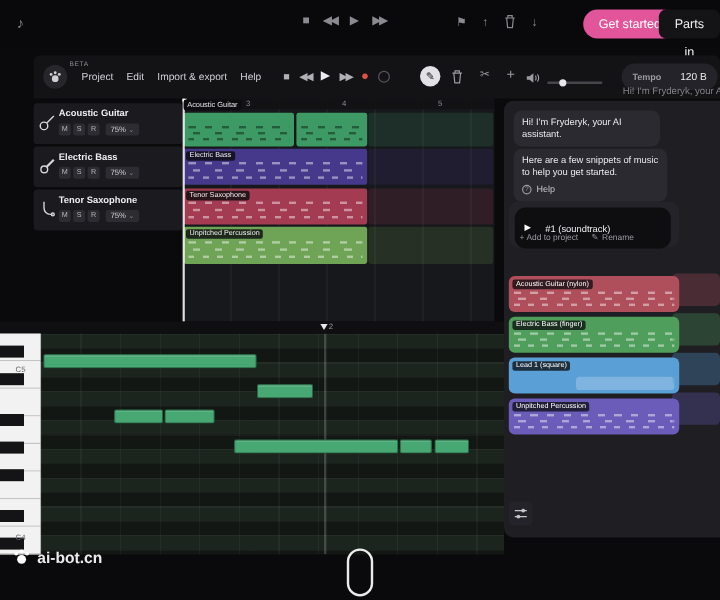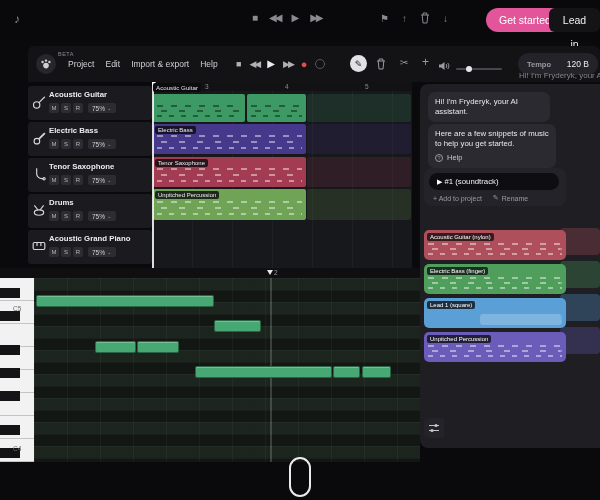--- a/index.html
+++ b/index.html
@@ -84,22 +84,22 @@
 
   
   .ai-panel { position:absolute; left:420px; top:84px; width:180px; height:364px; background:#1e1e23;
     border-radius:8px 0 0 8px; }
   .bubble { position:absolute; background:#2a2a30; border-radius:7px; padding:5px 7px;
     font-size:7.8px; color:#e8e8ec; line-height:1.3; }
   .help-row { display:flex; align-items:center; gap:4px; margin-top:4px; color:#c5c5cb; }
   .help-circ { width:8px; height:8px; border:1px solid #9a9aa0; border-radius:50%; font-size:5.5px; color:#9a9aa0;
     display:flex; align-items:center; justify-content:center; }
   .snip-card { position:absolute; left:4px; width:142px; background:#232329; border-radius:8px; }
-  .play-pill { position:absolute; left:5px; top:5px; width:130px; height:17px; background:#0e0e11; border-radius:9px;
-    display:flex; align-items:center; gap:2px; padding:0 8px; }
+  .play-pill { position:absolute; left:5px; top:5px; width:130px; height:34px; background:#0e0e11; border-radius:9px;
+    display:flex; align-items:center; gap:12px; padding:0 8px; }
   .play-pill .pp-play { font-size:7px; color:#fff; }
   .play-pill .pp-title { font-size:7.8px; color:#f0f0f3; white-space:nowrap; }
   .snip-actions { position:absolute; left:9px; top:26px; display:flex; gap:11px; font-size:7px; color:#9a9aa0; white-space:nowrap; }
   .snip-actions .act { display:flex; gap:3px; align-items:center; }
   .parts-pill { position:absolute; left:4px; width:142px; height:16px; background:#2e2e34; border-radius:8px;
     display:flex; align-items:center; justify-content:space-between; padding:0 9px; font-size:7.8px; color:#e4e4e8; }
   .parts-pill .chev { font-size:7px; color:#9a9aa0; }
   .part-chip { position:absolute; left:4px; width:142px; height:30px; border-radius:5px; overflow:hidden; }
   .part-tag { position:absolute; left:3px; top:3px; background:rgba(10,10,12,.75); color:#fff; font-size:6px;
     padding:1px 3px; border-radius:2px; white-space:nowrap; z-index:2; }
@@ -152,21 +152,21 @@
     </div>
     <div class="tb-group" style="left:380px; top:12px; gap:13px;">
       <span class="tb-icon">⚑</span>
       <span class="tb-icon">↑</span>
       <span class="tb-icon"><svg width="10" height="12" viewBox="0 0 10 12">
             <path d="M1 3h8M3.2 3V1h3.6v2M2.2 3l.8 8h4l.8-8" stroke="#8a8a90" fill="none" stroke-width="1"></path>
           </svg></span>
       <span class="tb-icon">↓</span>
     </div>
     <button class="btn-get-started">Get started</button>
-    <button class="btn-signin">Lead in</button>
+    <button class="btn-signin">Parts in</button>
   </div>
 
   <div class="appbar">
     <span class="logo-circle">
       <svg width="12" height="12" viewBox="0 0 12 12">
           <circle cx="6" cy="7.6" r="2.8" fill="#cfcfd4"></circle>
           <circle cx="2.6" cy="4" r="1.2" fill="#cfcfd4"></circle>
           <circle cx="6" cy="2.6" r="1.2" fill="#cfcfd4"></circle>
           <circle cx="9.4" cy="4" r="1.2" fill="#cfcfd4"></circle>
         </svg>
@@ -238,52 +238,20 @@
           <span class="chev">⌄</span>
         </span>
     </div>
   </div>
   <div class="track-row" style="top:158px;">
     <span class="t-icon"><svg viewBox="0 0 12 12">
           <path d="M4 1v4.5a4.5 4.5 0 0 0 4.5 4.5H10"></path>
           <circle cx="10.3" cy="10" r="1"></circle>
         </svg></span>
     <span class="t-name">Tenor Saxophone</span>
-    <div class="t-ctrls">
-      <span class="t-btn">M</span>
-      <span class="t-btn">S</span>
-      <span class="t-btn">R</span>
-      <span class="t-vol">
-          <span>75%</span>
-          <span class="chev">⌄</span>
-        </span>
-    </div>
-  </div>
-  <div class="track-row" style="top:194px;">
-    <span class="t-icon"><svg viewBox="0 0 12 12">
-          <ellipse cx="6" cy="8.2" rx="4" ry="2.3"></ellipse>
-          <path d="M2 2l3.2 4M10 2L6.8 6"></path>
-        </svg></span>
-    <span class="t-name">Drums</span>
-    <div class="t-ctrls">
-      <span class="t-btn">M</span>
-      <span class="t-btn">S</span>
-      <span class="t-btn">R</span>
-      <span class="t-vol">
-          <span>75%</span>
-          <span class="chev">⌄</span>
-        </span>
-    </div>
-  </div>
-  <div class="track-row" style="top:230px;">
-    <span class="t-icon"><svg viewBox="0 0 12 12">
-          <rect x="1" y="3" width="10" height="6" rx="1"></rect>
-          <path d="M4.3 3v3M7.6 3v3"></path>
-        </svg></span>
-    <span class="t-name">Acoustic Grand Piano</span>
     <div class="t-ctrls">
       <span class="t-btn">M</span>
       <span class="t-btn">S</span>
       <span class="t-btn">R</span>
       <span class="t-vol">
           <span>75%</span>
           <span class="chev">⌄</span>
         </span>
     </div>
   </div>
@@ -414,16 +382,25 @@
         <div class="midi-note" style="left: 180px; top: 42px; width: 47px; height: 12px; background: rgb(71, 168, 115);"></div>
         <div class="midi-note" style="left: 61px; top: 63px; width: 41px; height: 12px; background: rgb(71, 168, 115);"></div>
         <div class="midi-note" style="left: 103px; top: 63px; width: 42px; height: 12px; background: rgb(71, 168, 115);"></div>
         <div class="midi-note" style="left: 161px; top: 88px; width: 137px; height: 12px; background: rgb(71, 168, 115);"></div>
         <div class="midi-note" style="left: 299px; top: 88px; width: 27px; height: 12px; background: rgb(71, 168, 115);"></div>
         <div class="midi-note" style="left: 328px; top: 88px; width: 29px; height: 12px; background: rgb(71, 168, 115);"></div>
       </div>
   </div>
 
   <div class="watermark">
+    <div class="wm-line1">
+      <svg width="16" height="16" viewBox="0 0 12 12">
+          <circle cx="6" cy="7.6" r="2.8" fill="#fff"></circle>
+          <circle cx="2.6" cy="4" r="1.2" fill="#fff"></circle>
+          <circle cx="6" cy="2.6" r="1.2" fill="#fff"></circle>
+          <circle cx="9.4" cy="4" r="1.2" fill="#fff"></circle>
+        </svg>
+      <span>ai-bot.cn</span>
+    </div>
   </div>
   <div class="phone-outline"></div>
 
 </div>
 
 </body></html>

